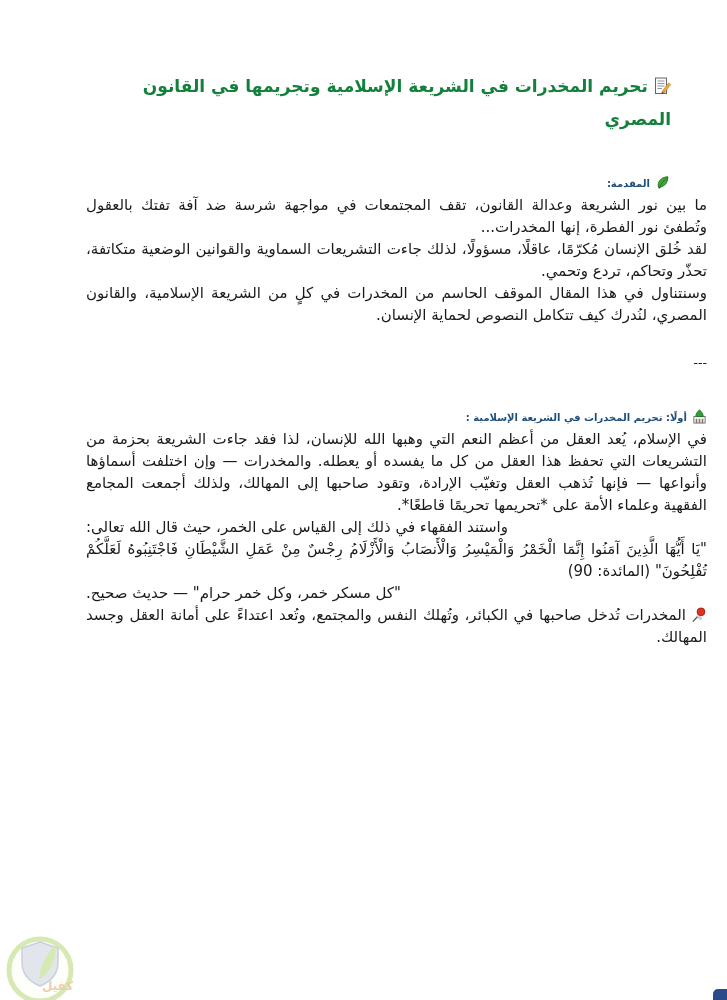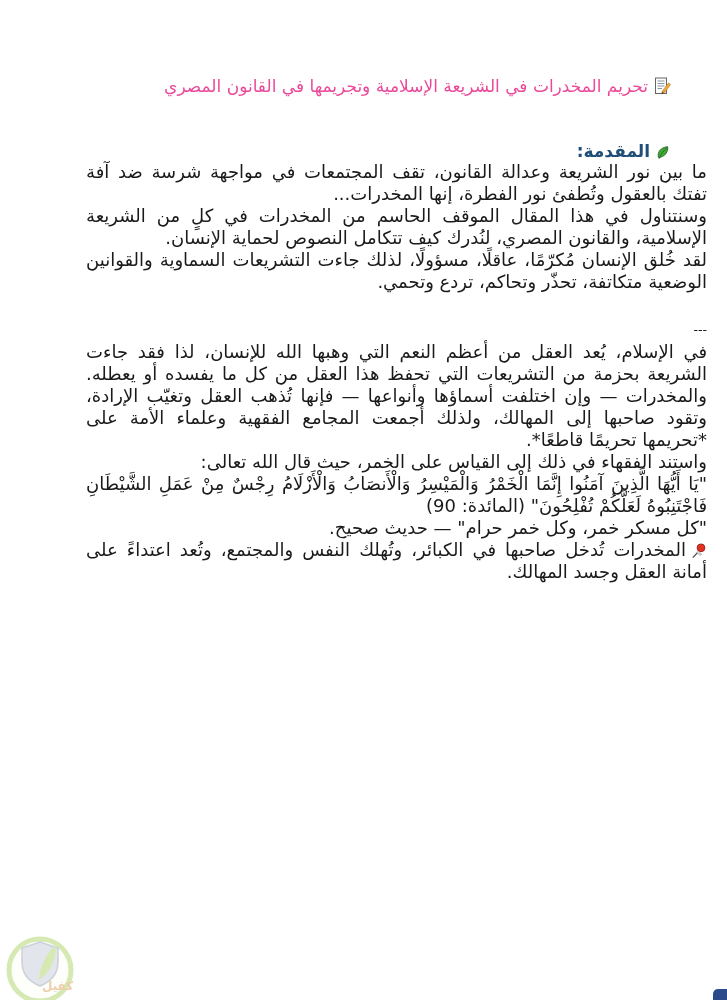--- a/index.html
+++ b/index.html
@@ -2,29 +2,29 @@
 <html lang="ar"><head>
 <meta charset="utf-8">
 <style>
   html,body{margin:0;padding:0;background:#ffffff;}
   body{
     width:727px;height:1000px;position:relative;overflow:hidden;
     font-family:"DejaVu Sans",sans-serif;color:#1a1a1a;
   }
   .page{direction:rtl;text-align:right;padding:70px 20px 0 86px;box-sizing:border-box;}
   .doc-title{
-    font-size:17px;font-weight:400;line-height:33px;color:#ec4899;
+    font-size:17px;font-weight:700;line-height:33px;color:#15803d;
     margin:0 36px 0 0;max-width:532px;
   }
   .ic{display:inline-block;vertical-align:-3px;margin-left:5px;line-height:0;}
-  .h-blue{font-size:17px;font-weight:700;color:#1f4e79;line-height:20px;margin:0;}
+  .h-blue{font-size:10px;font-weight:700;color:#1f4e79;line-height:20px;margin:0;}
   .h-intro{margin-top:38px;margin-right:37px;}
   .h-sec{margin-top:34px;}
-  p.body{font-size:18px;line-height:22px;margin:0;text-align:justify;}
-  p.nojust{text-align:right;}
+  p.body{font-size:15px;line-height:22px;margin:0;text-align:justify;}
+  p.nojust{text-align:left;}
   .p1{margin-top:36px;}
   .p2{margin-top:12px;}
   .p3{margin-top:12px;}
   .divider{font-size:12.5px;line-height:22px;margin:26px 0 0 0;text-align:right;}
   .p4{margin-top:34px;}
   .p5{margin-top:34px;}
   .verse{margin-top:36px;}
   .hintro{margin-top:34px;}
   .hadith{margin-top:10px;}
   .pin{margin-top:40px;}
@@ -59,25 +59,36 @@
   <h2 class="h-blue h-intro">
     <span class="ic">
       <svg width="15" height="15" viewBox="0 0 16 16">
         <path d="M13.5 1.8 C8 2.4 4.6 5 3.6 9 C3.1 11 3.5 13 4.5 14.2 L5.6 13 C9 12.4 12 10 13 6.5 C13.6 4.8 13.7 3 13.5 1.8 Z" fill="#3faa35" stroke="#1e5c18" stroke-width="0.9"></path>
         <path d="M4.5 14.2 C6 10 9 6 13.2 2.6" stroke="#1e5c18" stroke-width="0.8" fill="none"></path>
       </svg>
     </span><span>المقدمة:</span>
   </h2>
 
   <p class="body p1">ما بين نور الشريعة وعدالة القانون، تقف المجتمعات في مواجهة شرسة ضد آفة تفتك بالعقول وتُطفئ نور الفطرة، إنها المخدرات...</p>
+  <p class="body p2">لقد خُلق الإنسان مُكرّمًا، عاقلًا، مسؤولًا، لذلك جاءت التشريعات السماوية والقوانين الوضعية متكاتفة، تحذّر وتحاكم، تردع وتحمي.</p>
   <p class="body p3">وسنتناول في هذا المقال الموقف الحاسم من المخدرات في كلٍ من الشريعة الإسلامية، والقانون المصري، لنُدرك كيف تتكامل النصوص لحماية الإنسان.</p>
-  <p class="body p2">لقد خُلق الإنسان مُكرّمًا، عاقلًا، مسؤولًا، لذلك جاءت التشريعات السماوية والقوانين الوضعية متكاتفة، تحذّر وتحاكم، تردع وتحمي.</p>
 
   <p class="divider">---</p>
 
+  <h2 class="h-blue h-sec">
+    <span class="ic">
+      <svg width="15" height="15" viewBox="0 0 16 16">
+        <rect x="2" y="8" width="12" height="7" fill="#f5f2e8" stroke="#555" stroke-width="0.8"></rect>
+        <path d="M8 0.8 C5.5 3.4 4 5 4 8 L12 8 C12 5 10.5 3.4 8 0.8 Z" fill="#2f9e3a" stroke="#1d6b26" stroke-width="0.8"></path>
+        <rect x="4" y="10.5" width="1.6" height="4.5" fill="#7a7a7a"></rect>
+        <rect x="7.2" y="10.5" width="1.6" height="4.5" fill="#7a7a7a"></rect>
+        <rect x="10.4" y="10.5" width="1.6" height="4.5" fill="#7a7a7a"></rect>
+      </svg>
+    </span><span>أولًا: تحريم المخدرات في الشريعة الإسلامية :</span>
+  </h2>
 
   <p class="body p4">في الإسلام، يُعد العقل من أعظم النعم التي وهبها الله للإنسان، لذا فقد جاءت الشريعة بحزمة من التشريعات التي تحفظ هذا العقل من كل ما يفسده أو يعطله. والمخدرات — وإن اختلفت أسماؤها وأنواعها — فإنها تُذهب العقل وتغيّب الإرادة، وتقود صاحبها إلى المهالك، ولذلك أجمعت المجامع الفقهية وعلماء الأمة على *تحريمها تحريمًا قاطعًا*.</p>
   <p class="body p5 nojust">واستند الفقهاء في ذلك إلى القياس على الخمر، حيث قال الله تعالى:</p>
 
   <p class="body verse">"يَا أَيُّهَا الَّذِينَ آمَنُوا إِنَّمَا الْخَمْرُ وَالْمَيْسِرُ وَالْأَنصَابُ وَالْأَزْلَامُ رِجْسٌ مِنْ عَمَلِ الشَّيْطَانِ فَاجْتَنِبُوهُ لَعَلَّكُمْ تُفْلِحُونَ" (المائدة: 90)</p>
 
   <p class="body hadith nojust">"كل مسكر خمر، وكل خمر حرام" — حديث صحيح.</p>
 
   <p class="body pin">
     <span class="ic">

